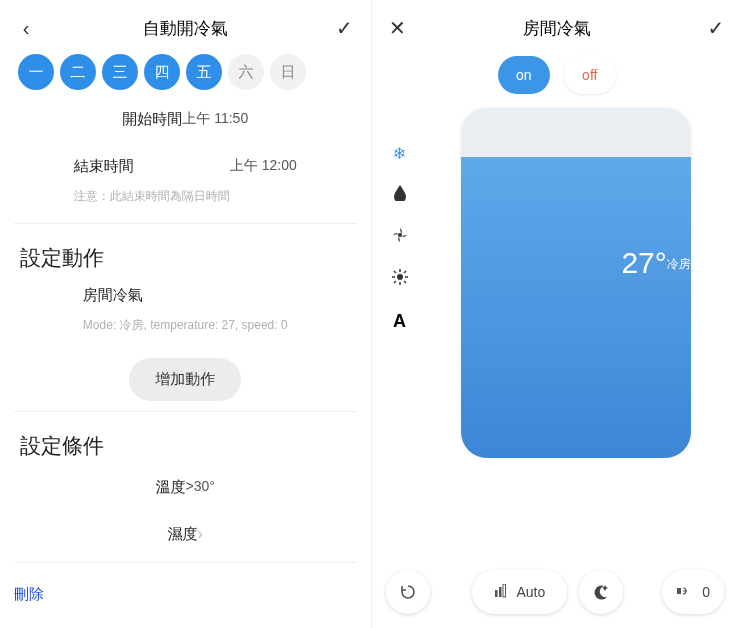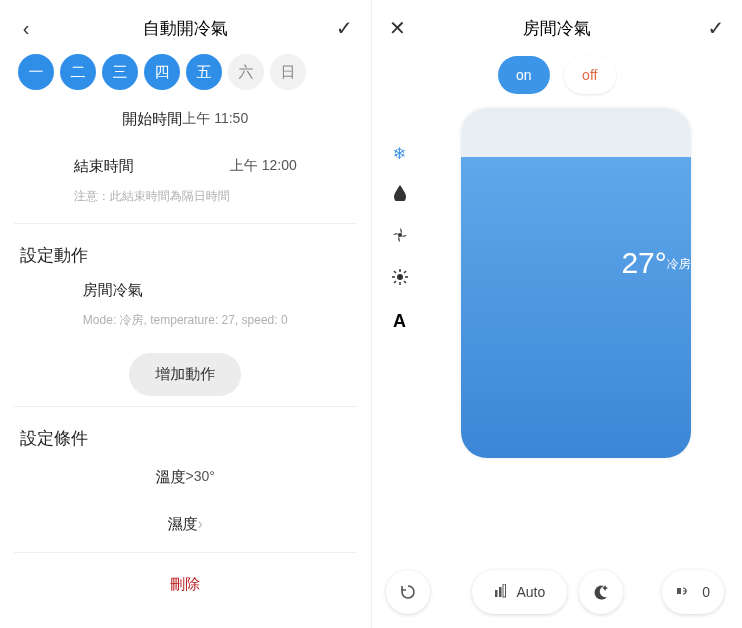--- a/index.html
+++ b/index.html
@@ -18,26 +18,26 @@
   display: flex; align-items: center; justify-content: center; font-size: 15px; font-weight: 500; cursor: pointer;
 }
 .day.off { background: #f1f1f1; color: #888; }
 
 
 .row { display: flex; justify-content: center; align-items: flex-start; padding: 14px 6px; }
 .row .lbl { font-size: 15px; color: #222; }
 .row .sub { font-size: 12px; color: #b0b0b0; margin-top: 12px; }
 .row .val { font-size: 14px; color: #555; }
 .sep { height: 1px; background: #eee; margin: 4px 0; }
-.section-title { font-size: 17px; color: #222; padding: 16px 6px 4px 6px; }
+.section-title { font-size: 21px; color: #222; padding: 16px 6px 4px 6px; }
 .pillbtn {
   margin: 10px auto; display: block; background: #ececec; border: none; border-radius: 22px;
   padding: 12px 26px; font-size: 15px; color: #333; cursor: pointer;
 }
-.delete { text-align: center; color: #b91c1c; font-size: 15px; font-weight: 500; padding: 18px 0; cursor: pointer; }
+.delete { color: #1d4ed8; font-size: 15px; font-weight: 500; padding: 18px 0; cursor: pointer; }
 
 
 .onoff { display: flex; justify-content: center; gap: 14px; margin: 12px 0 14px 0; }
 .onoff .btn { width: 52px; height: 38px; border-radius: 20px; display:flex; align-items:center; justify-content:center; font-size:14px; cursor:pointer; }
 .btn-on { background:#3d95e8; color:#fff;text-align:center; }
 .btn-off { background:#fff; color:#e26a4a; box-shadow:0 1px 3px rgba(0,0,0,0.1); }
 
 .ac-body { display:flex; gap:10px; }
 .modes { display:flex; flex-direction:column; gap:22px; padding:36px 2px 0 2px; width:28px; align-items:center; }
 .modes .mi { font-size:16px; color:#444; cursor:pointer; }

